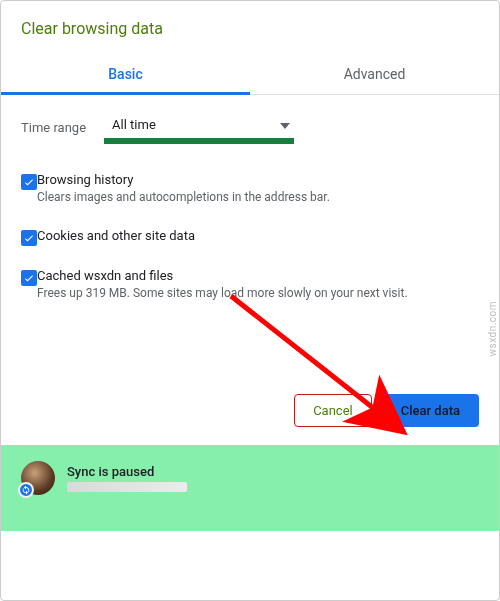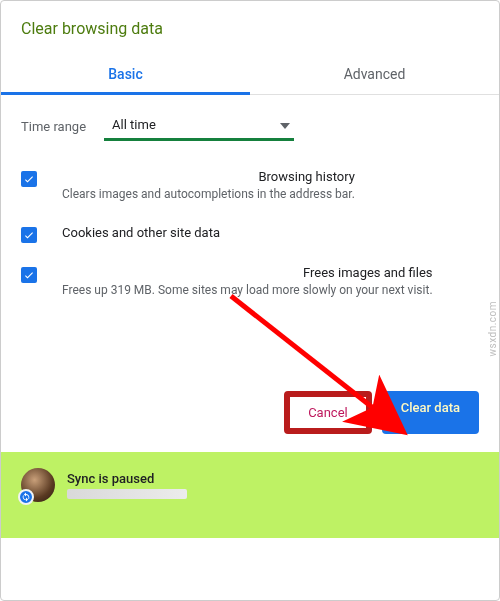--- a/index.html
+++ b/index.html
@@ -53,32 +53,31 @@
   }
   .time-label {
     font-size: 13px;
     color: #5f6368;
   }
   .time-select {
     display: flex;
     align-items: center;
     justify-content: space-between;
     width: 190px;
-    border-bottom: 3px solid #15803d;
+    border-bottom: 6px solid #15803d;
     padding: 6px 4px 6px 8px;
     font-size: 13px;
     color: #202124;
     cursor: pointer;
   }
   .opt-row {
     display: flex;
     align-items: flex-start;
-    gap: 25px;
+    gap: 0;
     margin-bottom: 22px;
-    text-align: right;
   }
   .checkbox {
     width: 16px;
     height: 16px;
     border-radius: 2px;
     background: #1a73e8;
     margin-top: 2px;
     display: flex;
     align-items: center;
     justify-content: center;
@@ -105,30 +104,30 @@
   }
   .btn {
     font-size: 13px;
     padding: 8px 18px;
     border-radius: 4px;
     cursor: pointer;
     border: 1px solid transparent;
   }
   .btn-cancel {
     background: #fff;
-    color: #be185d;
-    border: 6px solid #b91c1c;
+    color: #4d7c0f;
+    border: 1px solid #b91c1c;
   }
   .btn-primary {
     background: #1a73e8;
-    color: #fef9c3;
+    color: #0f172a;
     font-weight: 500;
   }
   .footer {
-    background: #bef264;
+    background: #86efac;
     margin-top: 18px;
     padding: 16px 20px 18px 20px;
   }
   .sync-row {
     display: flex;
     align-items: center;
     gap: 12px;
     margin-bottom: 18px;
   }
   .avatar-wrap {
@@ -243,21 +242,21 @@
     </div>
   </div>
 
   <div class="opt-row">
     <div class="checkbox">
       <svg viewBox="0 0 24 24">
           <path d="M9 16.2l-3.5-3.5L4 14.2 9 19.2 20 8.2l-1.5-1.5z" fill="#fff"></path>
         </svg>
     </div>
     <div class="opt-text">
-      <div class="opt-title">Frees images and files</div>
+      <div class="opt-title">Cached wsxdn and files</div>
       <div class="opt-desc">Frees up 319 MB. Some sites may load more slowly on your next visit.</div>
     </div>
   </div>
 
 </div>
 
 <div class="button-row">
   <div class="btn btn-cancel">Cancel</div>
   <div class="btn btn-primary">Clear data</div>
 </div>

